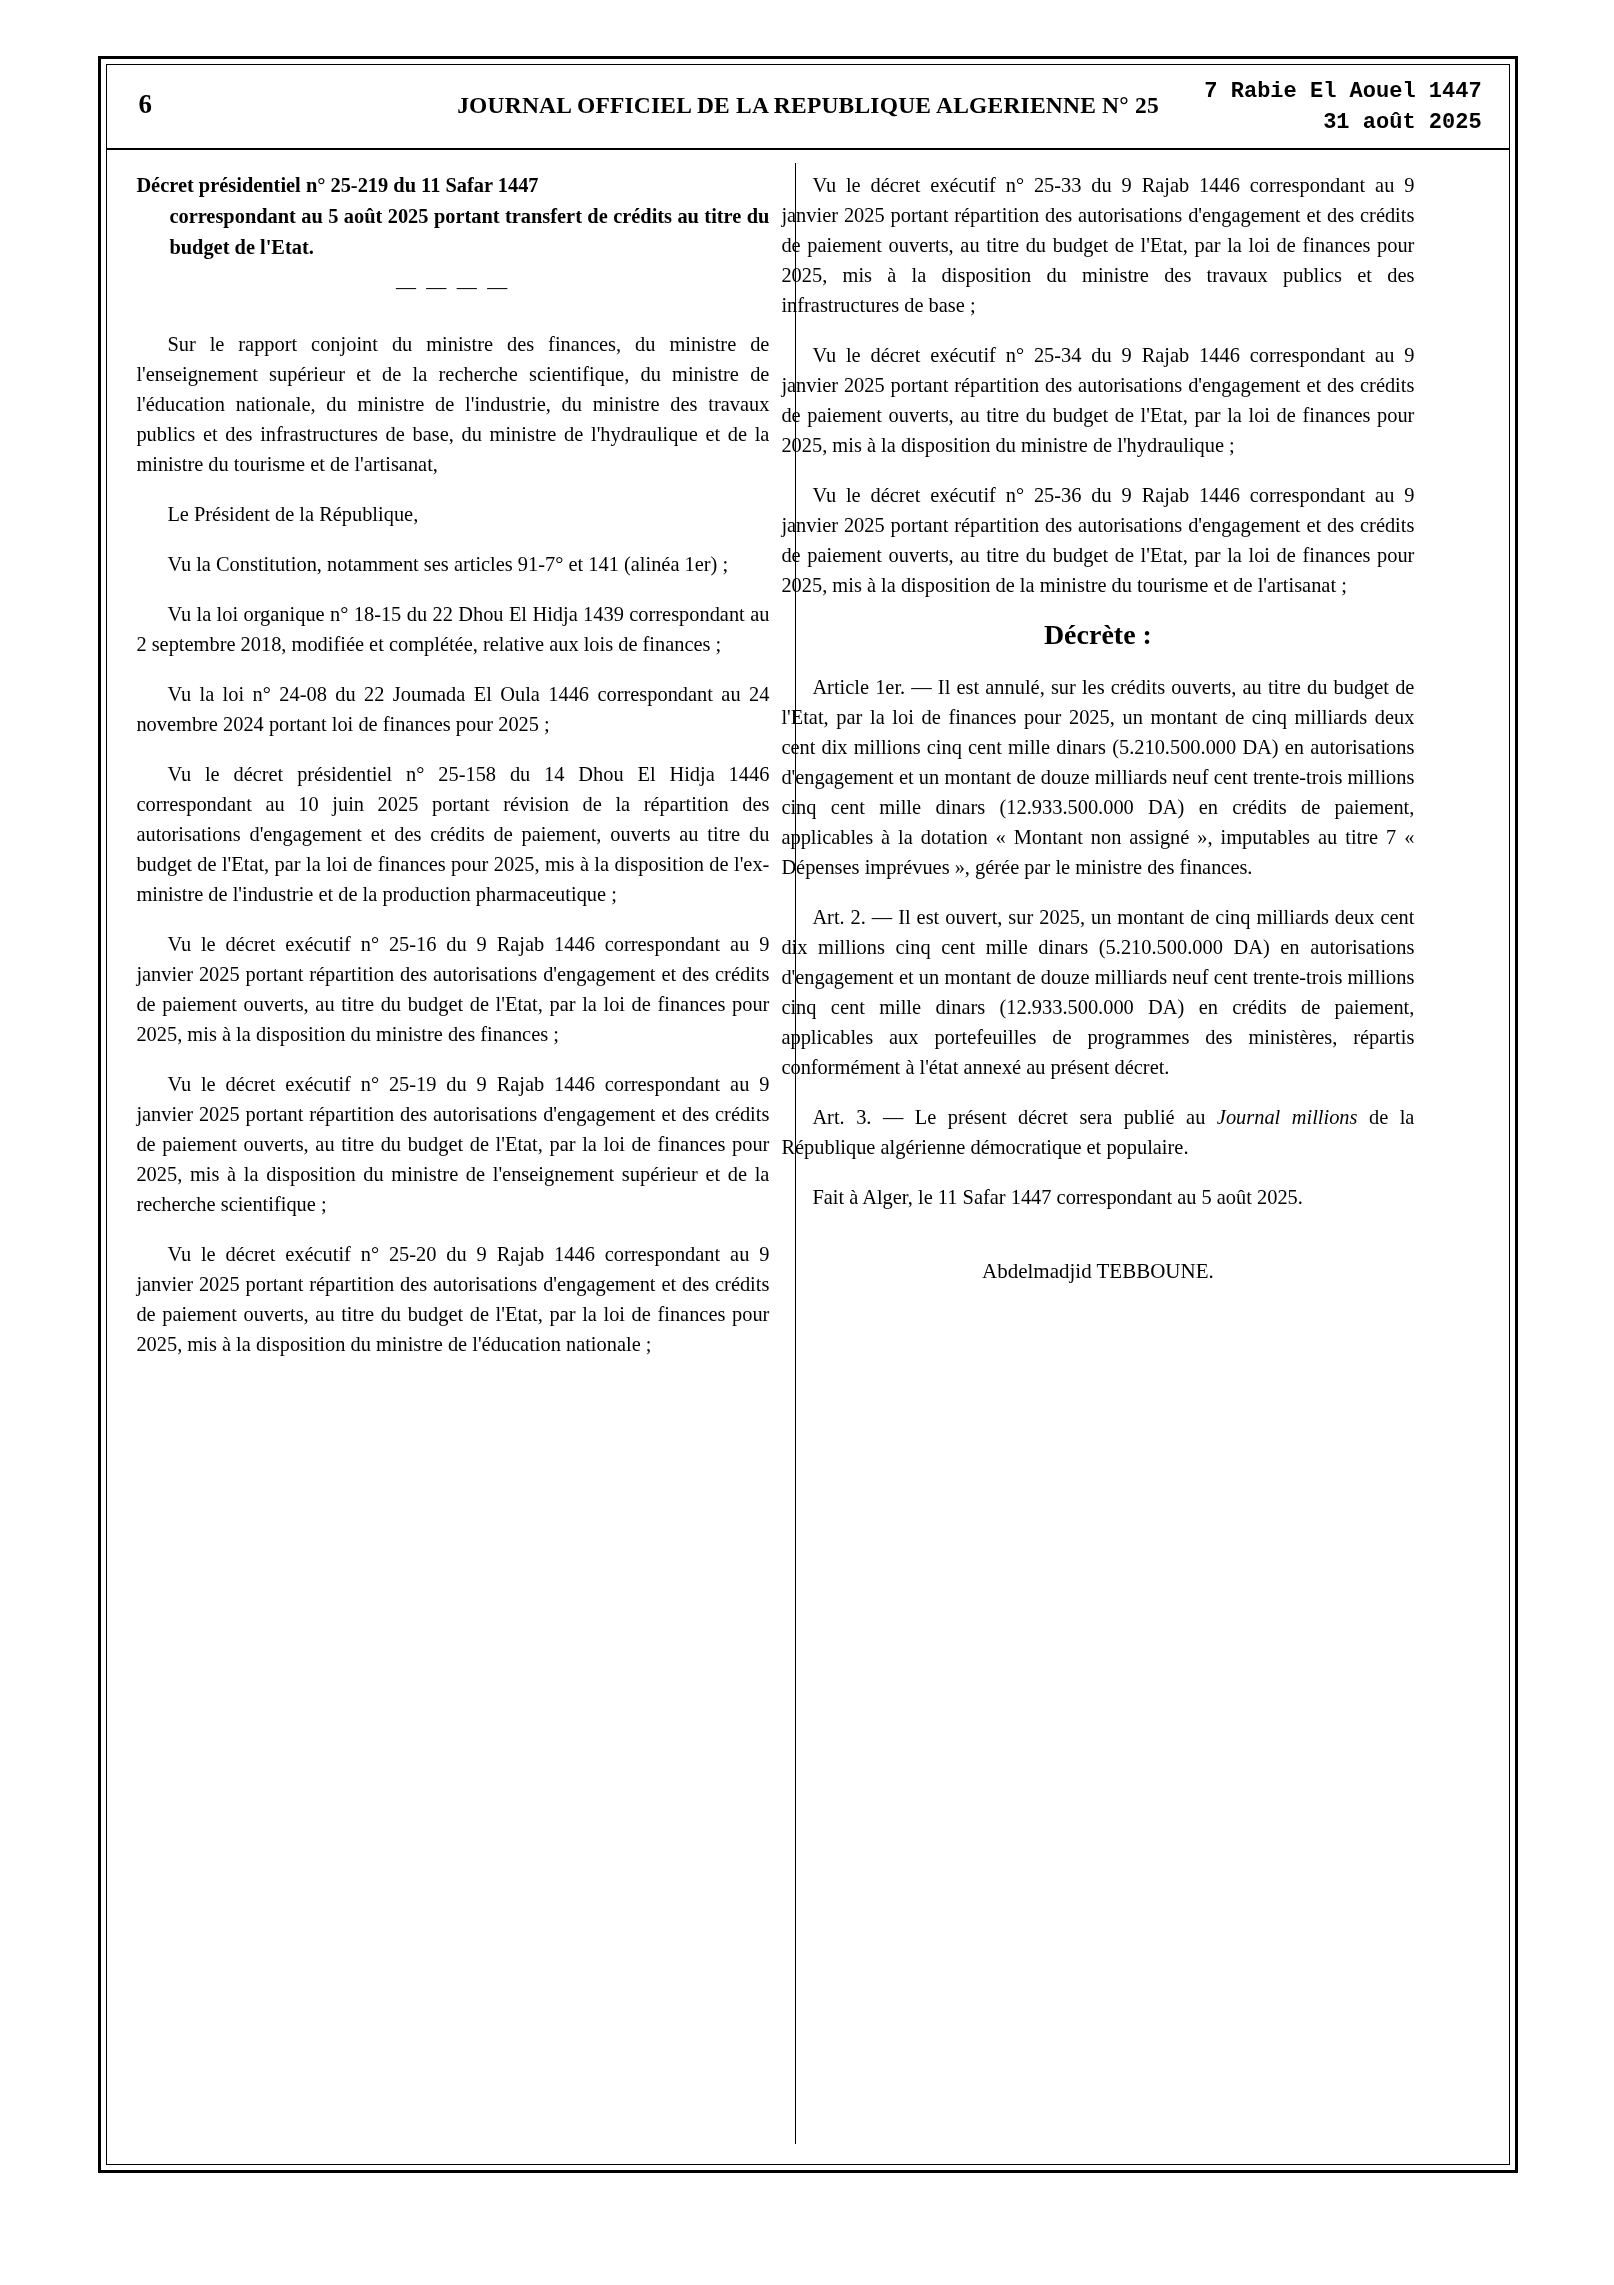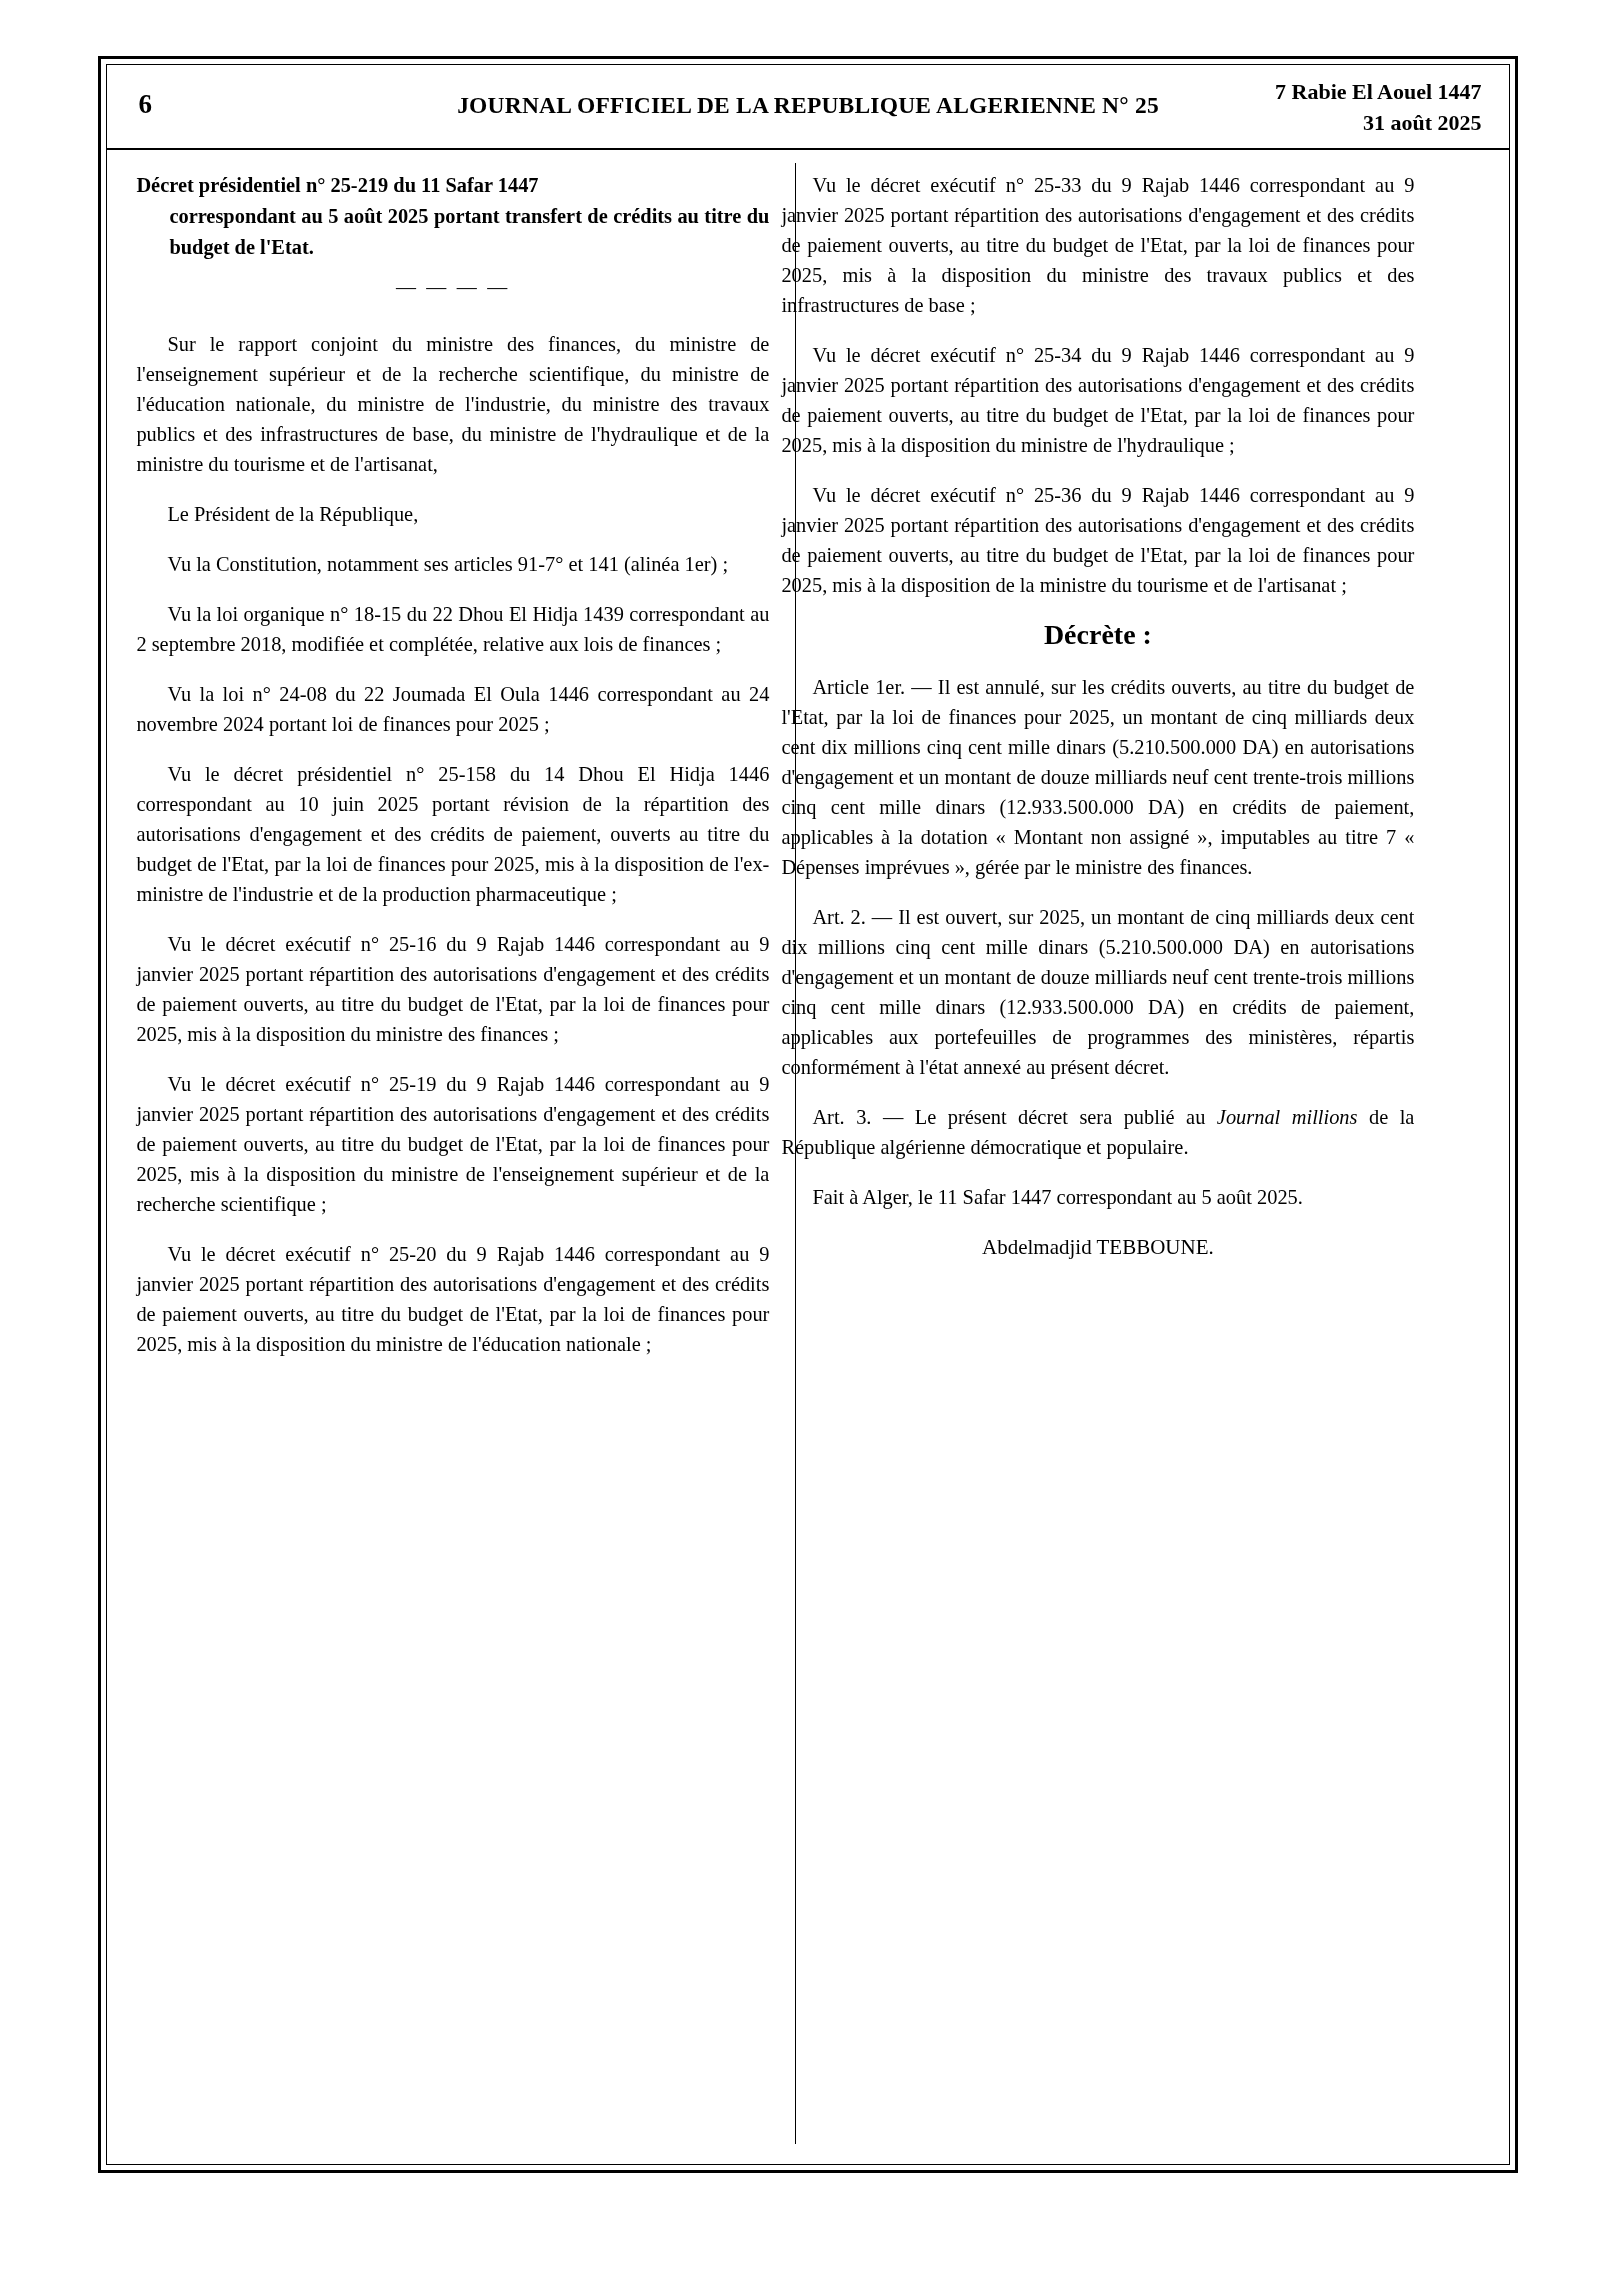--- a/index.html
+++ b/index.html
@@ -76,21 +76,21 @@
     font-family: "Liberation Serif", serif;
   }
   .header-dates {
     position: absolute;
     right: 27px;
     top: 11px;
     text-align: right;
     font-size: 22px;
     font-weight: bold;
     line-height: 31px;
-    font-family: Liberation Serif, serif;
+    font-family: Liberation Mono, monospace;
   }
   
   .body-area {
     position: absolute;
     left: 0;
     top: 85px;
     right: 0;
     bottom: 0;
   }
   .col {
@@ -134,21 +134,21 @@
     font-family: "Liberation Serif", serif;
   }
   .decrete {
     text-align: center;
     font-weight: bold;
     margin: 5.4px 0 22px 0;
     font-size: 28px;
   }
   .signature {
     text-align: center;
-    margin-top: 20px;
+    margin-top: 44px;
     font-size: 21px;
   }
   .italic { font-style: italic; }
 </style>
 </head>
 <body>
 
 <div class="page">
   <div class="frame-outer">
     <div class="frame-inner">

